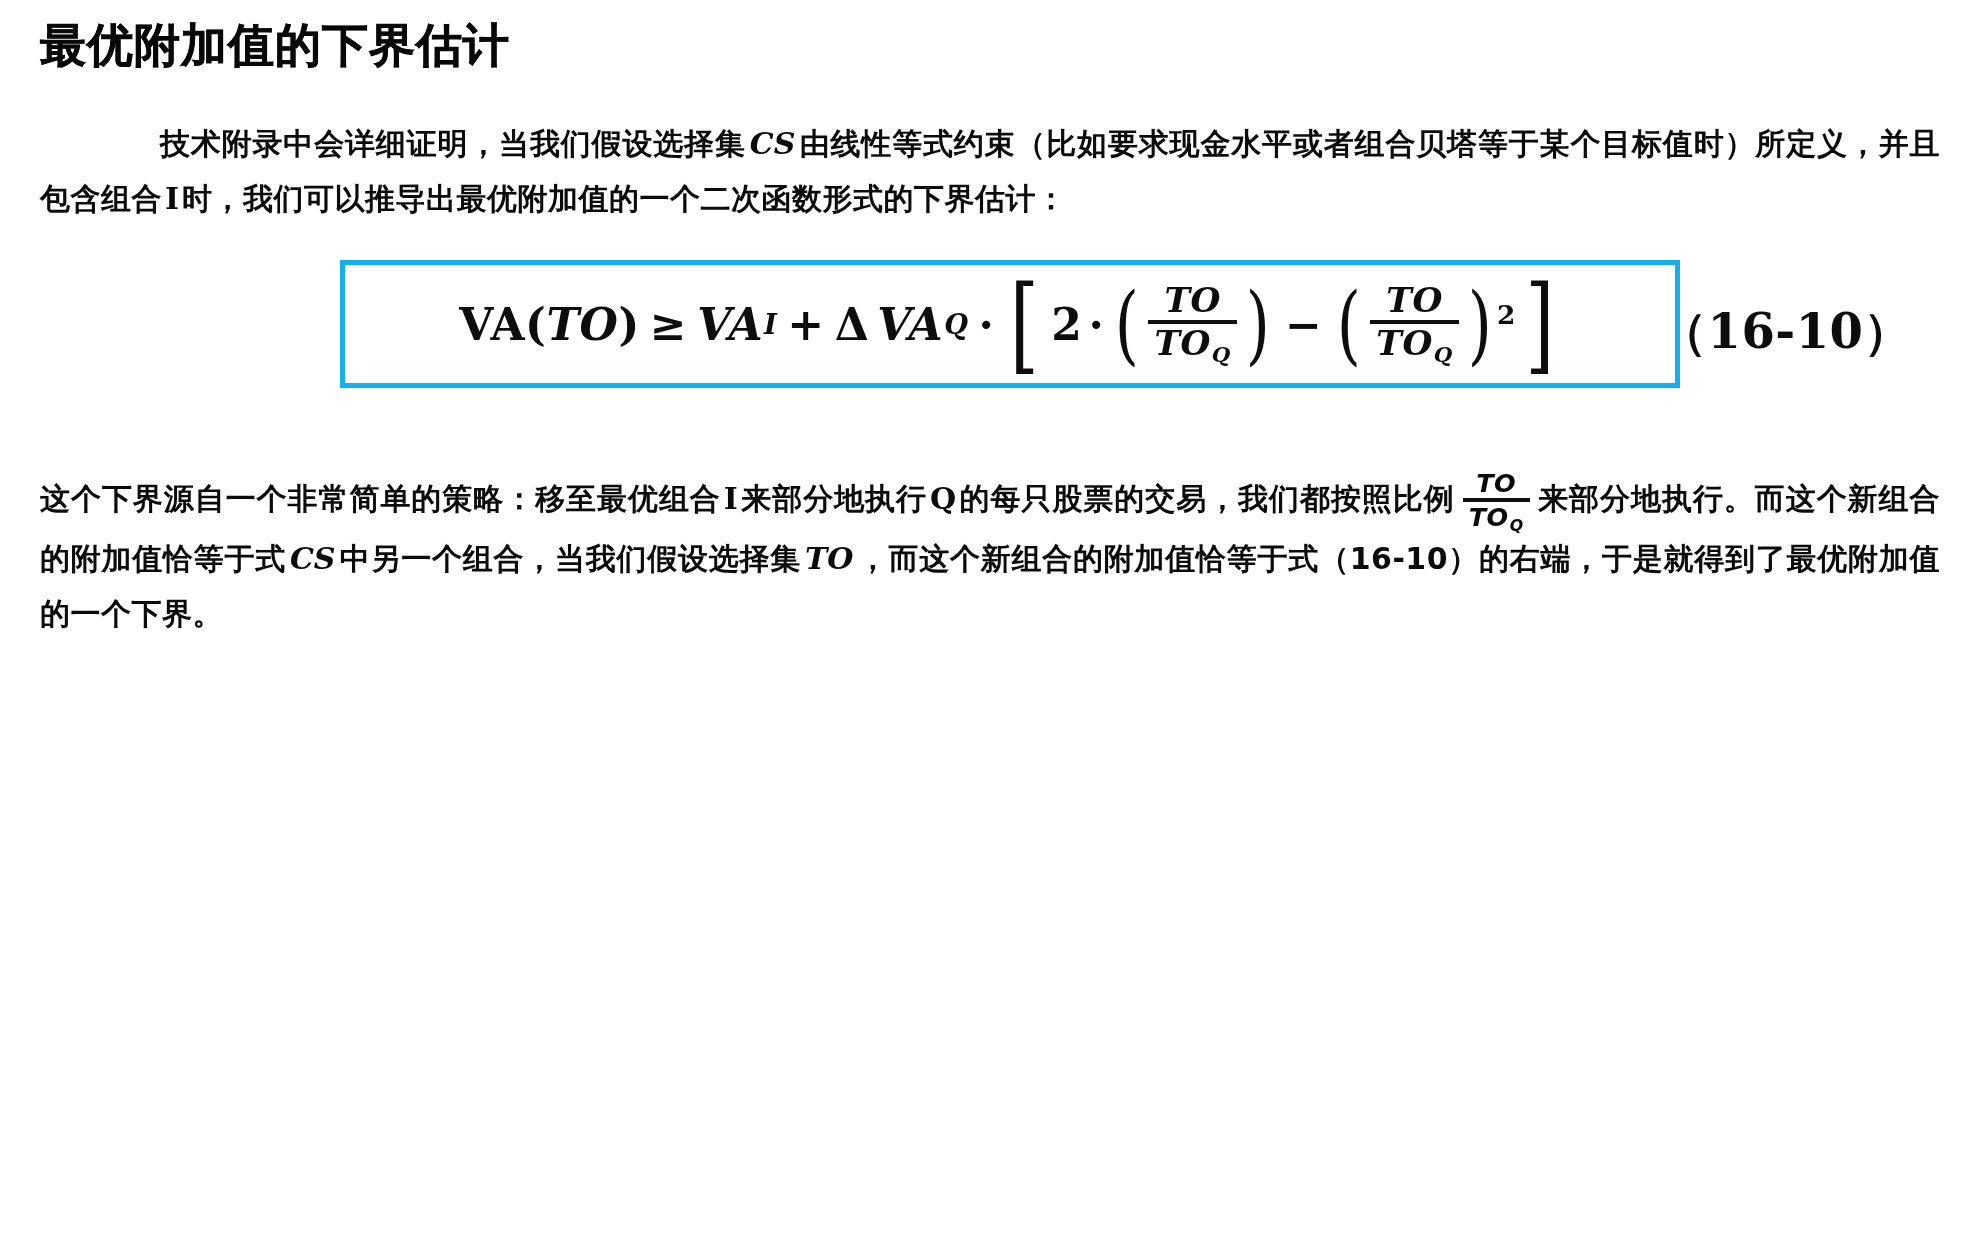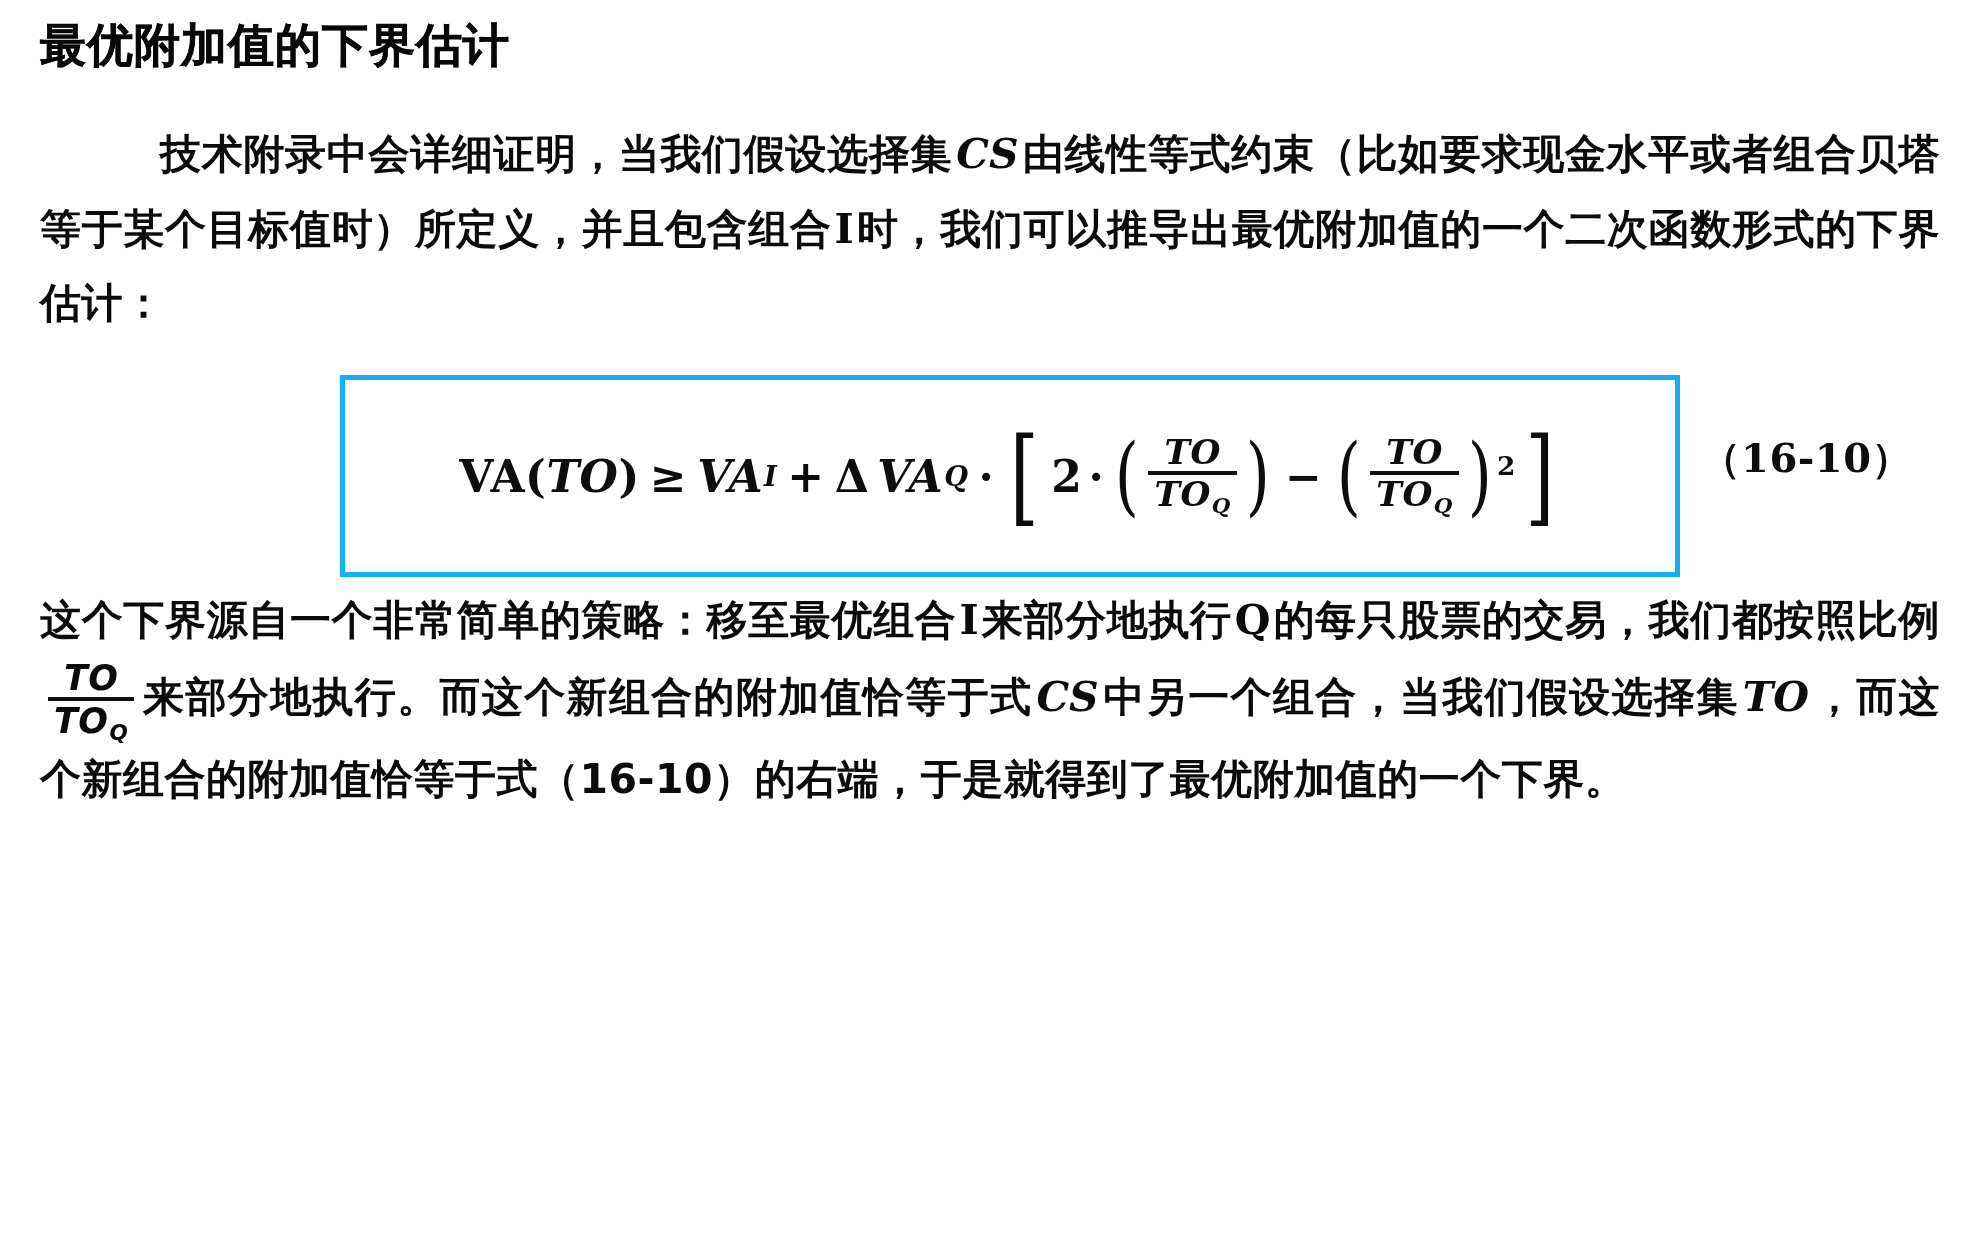--- a/index.html
+++ b/index.html
@@ -33,21 +33,21 @@
     font-size: 46px;
     letter-spacing: 1px;
     line-height: 1.2;
     margin: 0 0 44px 0;
     color: #080808;
     -webkit-text-stroke: 0.6px #080808;
   }
   .para {
     font-family: "DejaVu Sans", "Liberation Sans", sans-serif;
     font-weight: bold;
-    font-size: 41px;
+    font-size: 30px;
     line-height: 1.82;
     letter-spacing: 0.5px;
     text-align: justify;
     margin: 0;
     color: #0b0b0b;
   }
   .para.indent {
     text-indent: 120px;
   }
   .it {
@@ -68,34 +68,34 @@
   .eq-block {
     position: relative;
     margin: 34px 0 26px 0;
     height: 182px;
   }
   .eq-box {
     position: absolute;
     left: 300px;
     top: 0;
     width: 1340px;
-    height: 202px;
+    height: 128px;
     border: 5px solid #12b0f0;
     box-sizing: border-box;
     display: flex;
     align-items: center;
     justify-content: center;
   }
   .eq-tag {
     position: absolute;
     right: 28px;
-    top: 56px;
-    font-family: "DejaVu Serif", "Liberation Serif", serif;
-    font-weight: bold;
-    font-size: 40px;
+    top: 40px;
+    font-family: "DejaVu Serif", "Liberation Serif", serif;
+    font-weight: bold;
+    font-size: 48px;
     letter-spacing: 0.5px;
     margin-left: 12px;
   }
   .eq {
     font-family: "DejaVu Serif", "Liberation Serif", serif;
     font-weight: bold;
     font-size: 44px;
     display: flex;
     align-items: center;
     white-space: nowrap;

